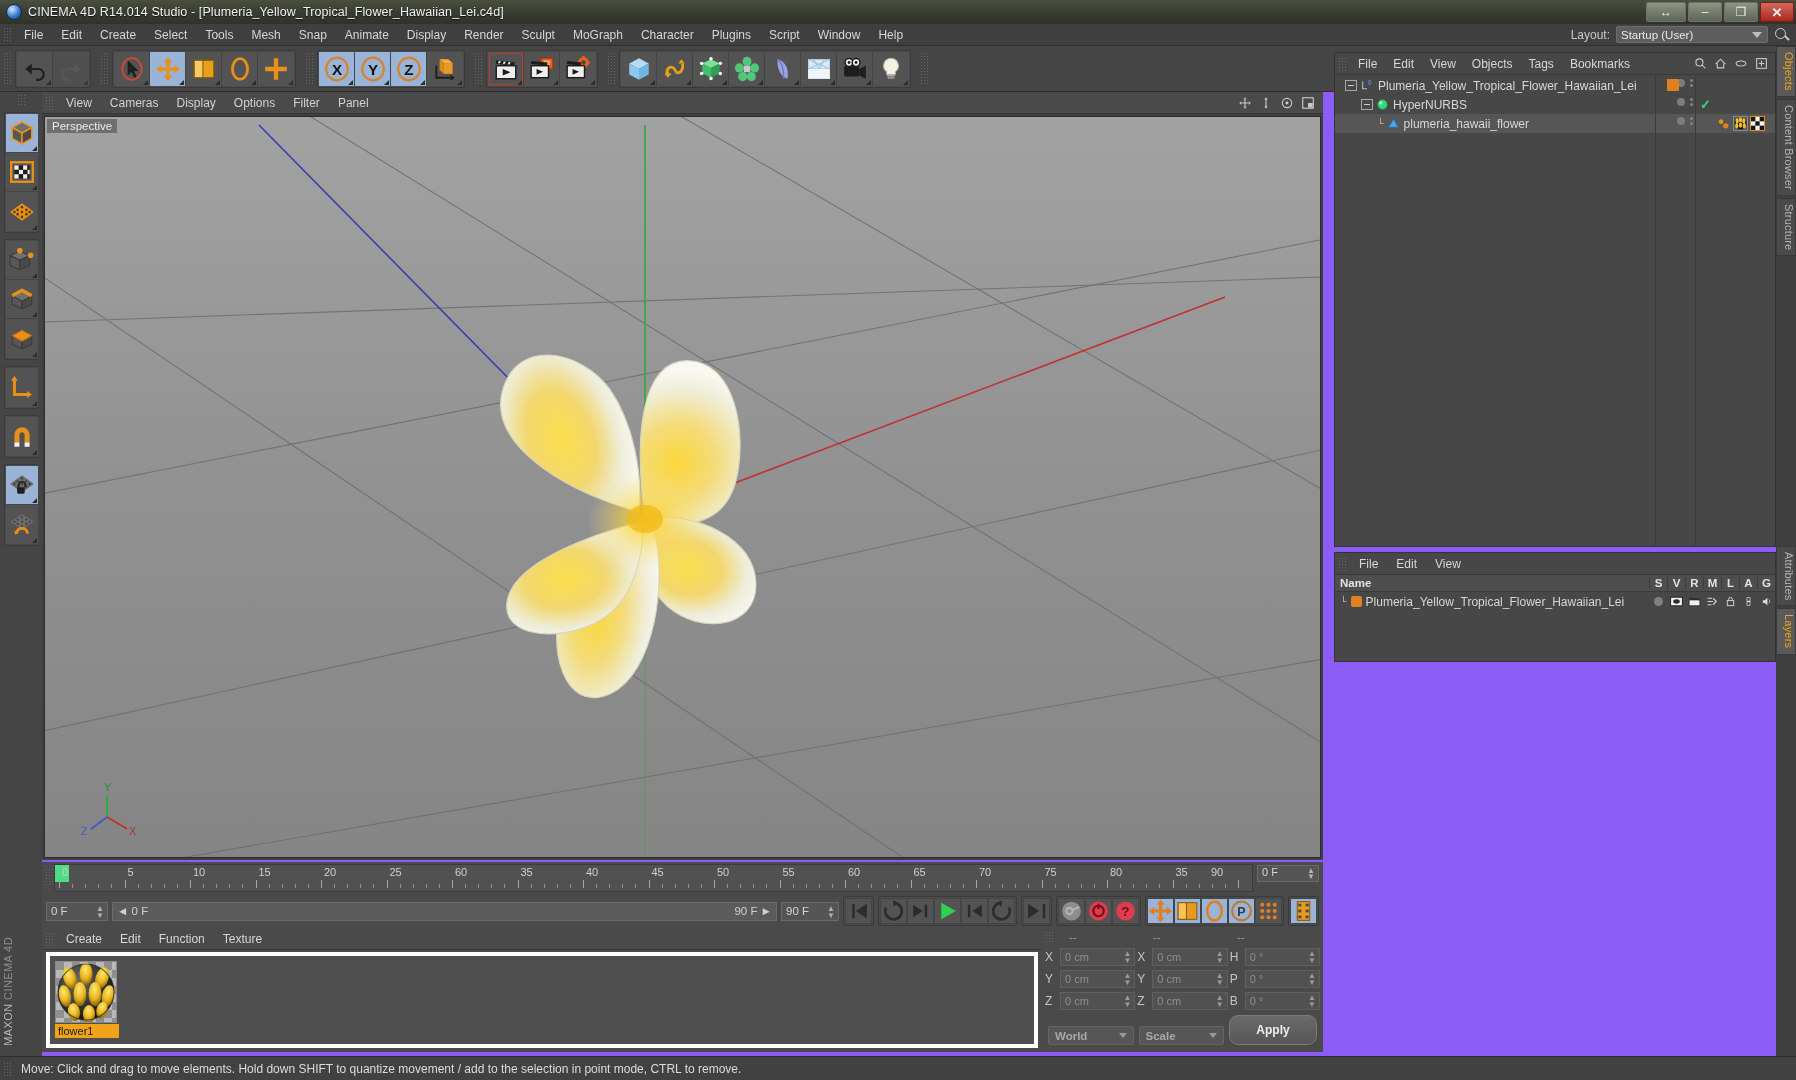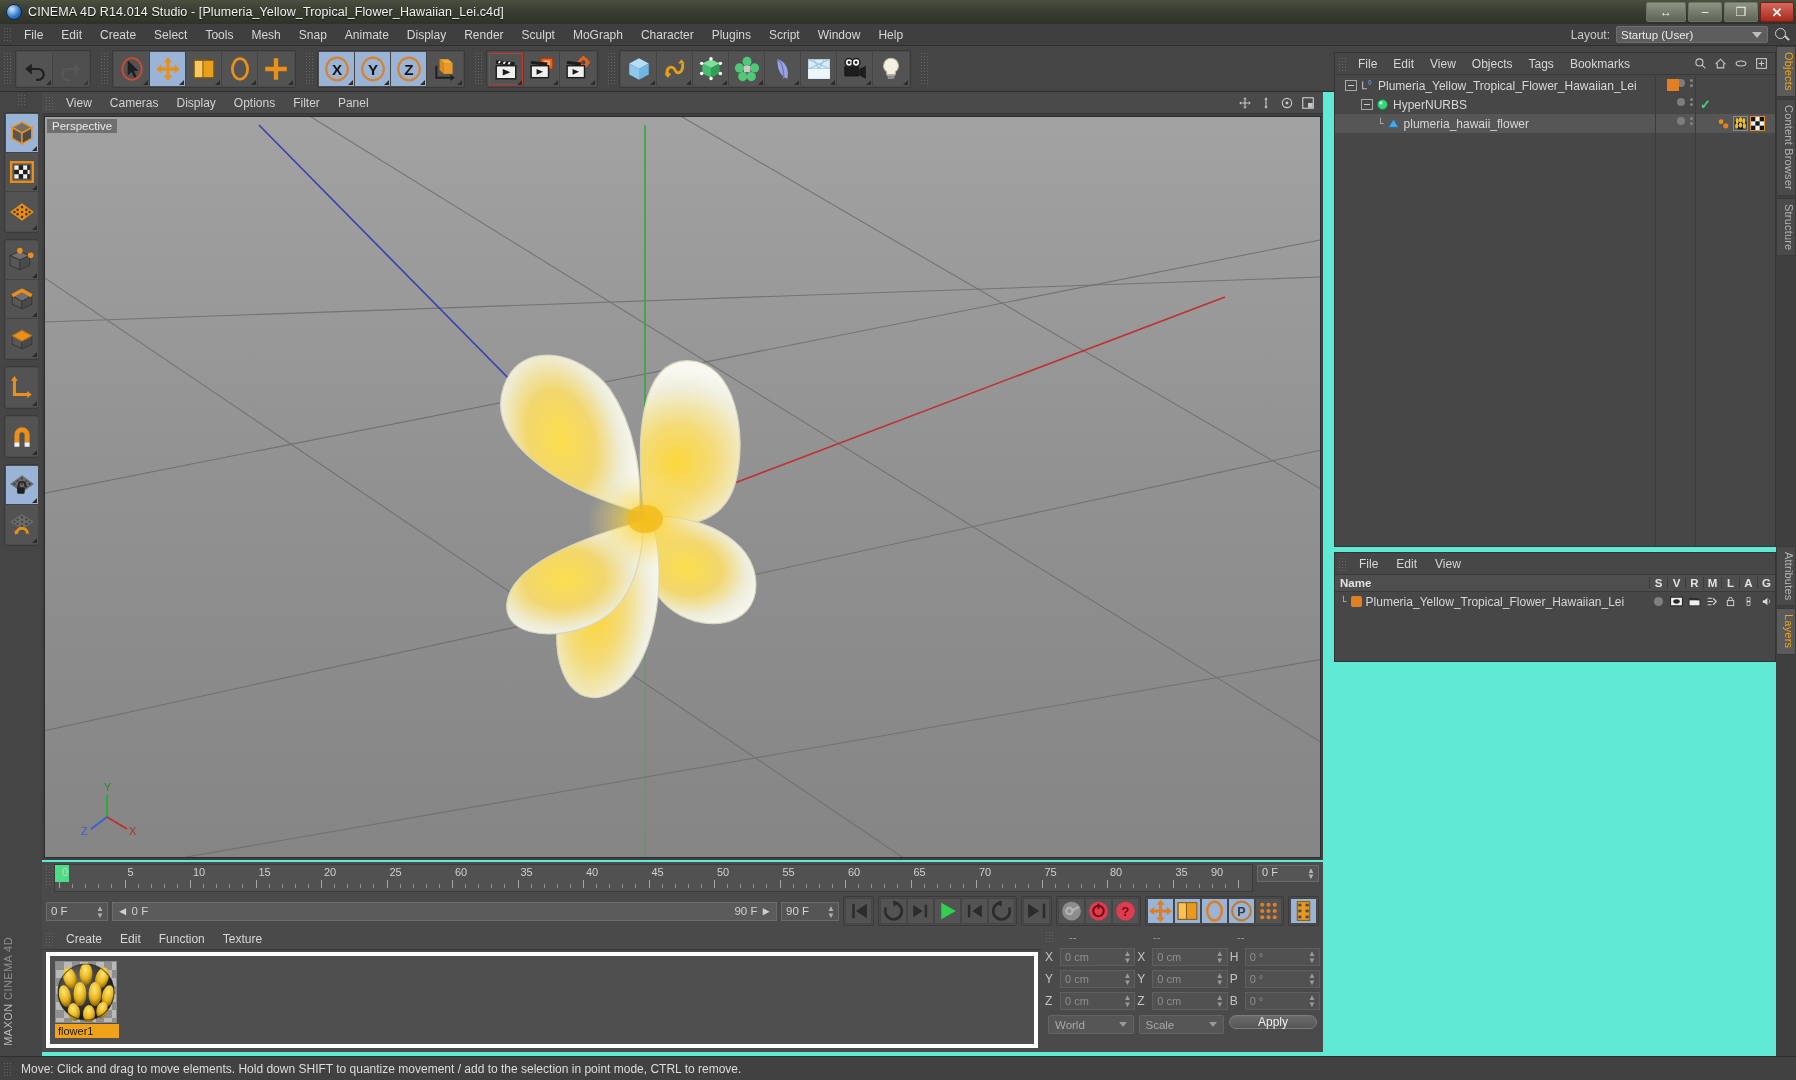--- a/index.html
+++ b/index.html
@@ -1,19 +1,19 @@
 <!DOCTYPE html>
 <html><head>
 <meta charset="utf-8">
 <style>
   * { box-sizing: border-box; margin:0; padding:0; }
   html,body { width:1796px; height:1080px; overflow:hidden; background:#3a3a3a;
     font-family:"Liberation Sans", sans-serif; -webkit-font-smoothing:antialiased; }
 
-  #app { position:relative; width:1796px; height:1080px; background:#5eead4; }
+  #app { position:relative; width:1796px; height:1080px; background:#8b5cf6; }
 
   
   .titlebar { position:absolute; left:0; top:0; width:1796px; height:24px;
     background:linear-gradient(to bottom,#4a5040 0%,#3b4033 40%,#2e3228 100%);
     display:flex; align-items:center; overflow:hidden; }
   .tb-icon { width:16px;height:16px;margin-left:6px;margin-right:6px;border-radius:50%;
     background:radial-gradient(circle at 35% 30%,#cfe6ff,#2a72c8 60%,#17457d);
     border:1px solid #0d2a4d; flex:none; }
   .tb-title { color:#f2f2f2; font-size:12.5px; letter-spacing:.1px; white-space:nowrap;
     text-shadow:0 1px 1px rgba(0,0,0,.7); }
@@ -121,25 +121,25 @@
 
   
   .coords { position:absolute; left:1042px; top:928px; width:281px; height:124px; background:#4a4a4a; }
   .co-head { height:18px; display:flex; align-items:center; color:#9e9e9e; font-size:11px; }
   .co-head span { width:84px; text-align:left; padding-left:12px; }
   .co-row { display:flex; align-items:center; height:22px; padding:0 3px; gap:2px; }
   .co-lbl { width:13px; color:#c4c4c4; font-size:12px; }
   .co-in { flex:1; height:18px; background:#515151; border:1px solid #5f5f5f; color:#8f8f8f;
     font-size:11px; display:flex; align-items:center; padding:0 4px; position:relative; }
   .co-in .spin { position:absolute; right:3px; top:1px; font-size:8px; line-height:7px; color:#9a9a9a; }
-  .co-bot { display:flex; align-items:flex-start; gap:5px; padding:3px 6px; }
+  .co-bot { display:flex; align-items:flex-end; gap:5px; padding:3px 6px;font-weight:bold; }
   .co-sel { flex:1; height:19px; background:#565656; border:1px solid #646464; color:#a8a8a8;
     font-size:11.5px; display:flex; align-items:center; padding:0 6px; position:relative; border-radius:2px;}
   .co-sel .caret{position:absolute;right:6px;top:6px;width:0;height:0;border-left:4px solid transparent;border-right:4px solid transparent;border-top:5px solid #9a9a9a;}
-  .apply { width:88px; height:14px; background:linear-gradient(to bottom,#6a6a6a,#565656);
+  .apply { width:88px; height:30px; background:linear-gradient(to bottom,#6a6a6a,#565656);
     border:1px solid #7b7b7b; border-radius:9px; color:#eee; font-size:12px;
     display:flex; align-items:center; justify-content:center; }
 
   
   .objmgr { position:absolute; left:1334px; top:52px; width:442px; height:495px; background:#474747;
     border:1px solid #343434; }
   .om-menu { height:22px; display:flex; align-items:center; border-bottom:1px solid #393939; }
   .om-menu .menu-item{ font-size:12px; padding:2px 8px; }
   .om-icons { margin-left:auto; display:flex; gap:7px; padding-right:7px; align-items:center; }
   .om-cols { position:absolute; right:0; top:23px; bottom:0; width:120px; display:flex; }

